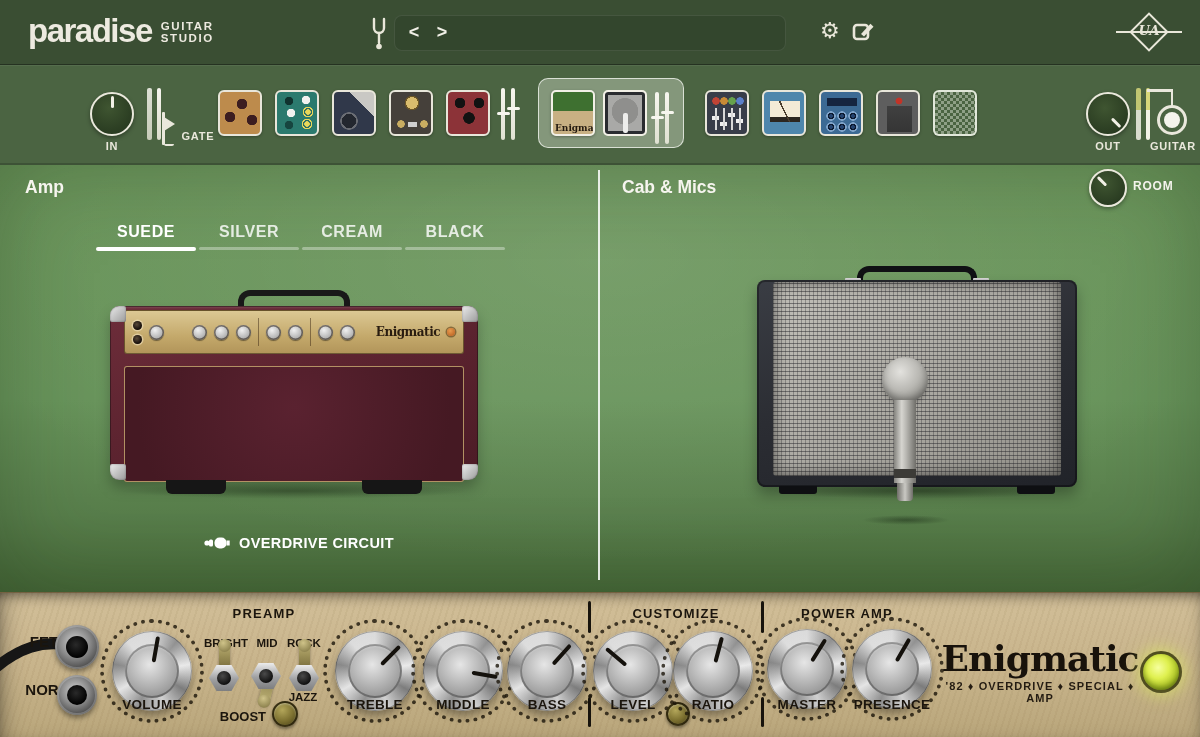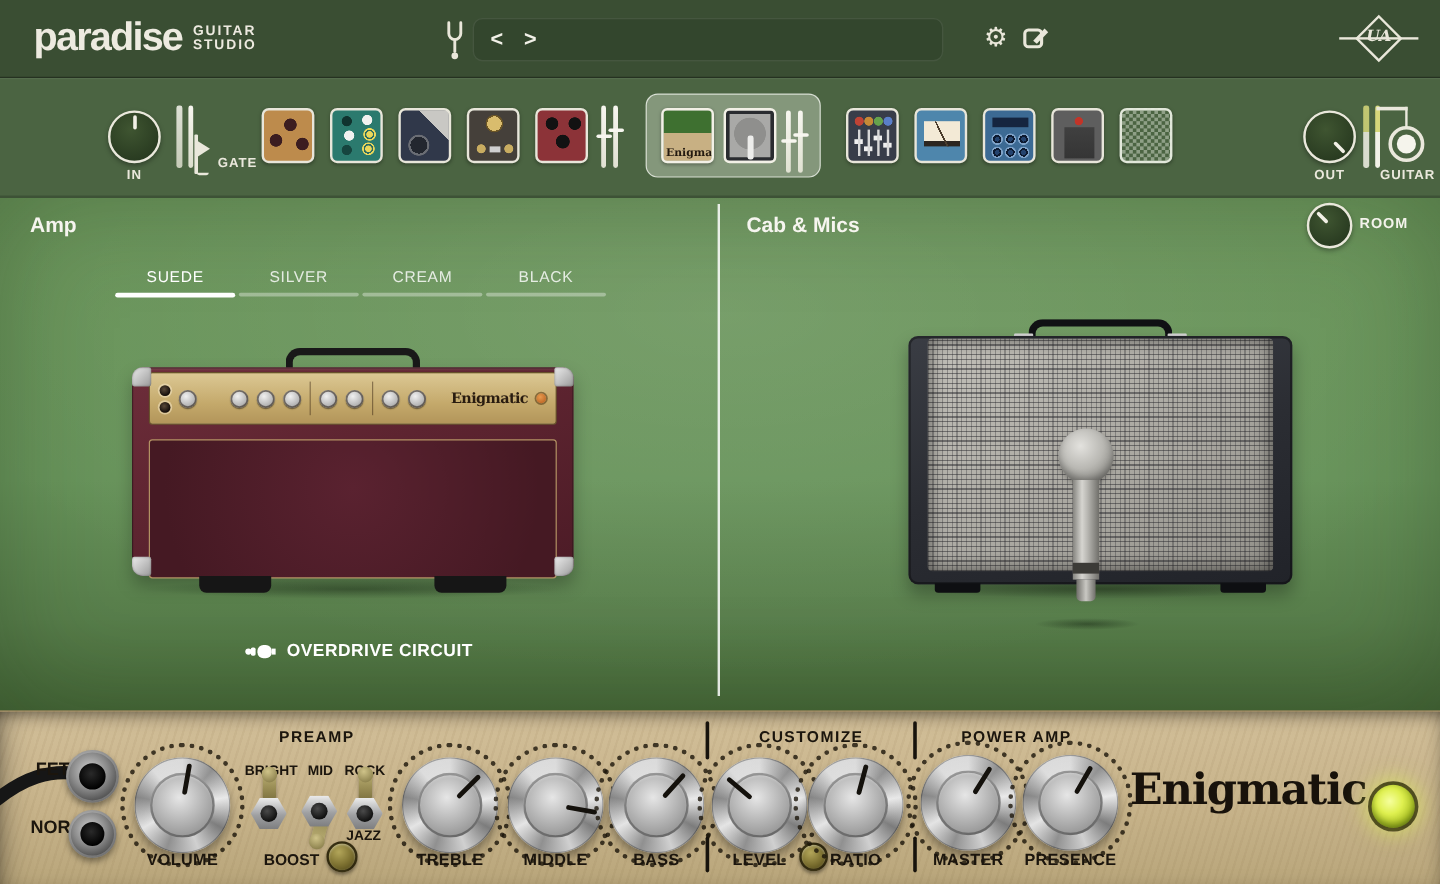--- a/index.html
+++ b/index.html
@@ -64,21 +64,21 @@
   
   .main{position:absolute;left:0;top:165px;width:1200px;height:427px;
     background:radial-gradient(95% 120% at 50% 22%, rgba(255,255,255,0.10), rgba(0,0,0,0) 60%),
                linear-gradient(180deg,#699459 0%,#67935a 55%,#587e4b 82%,#476939 100%);
     box-shadow:inset 0 0 90px rgba(25,45,20,0.30);}
   .vdivider{position:absolute;left:598px;top:5px;width:1.5px;height:410px;background:rgba(255,255,255,0.85);}
   .sectitle{position:absolute;font-size:17.5px;font-weight:700;color:#f6f5ef;}
   .drop{position:absolute;top:6px;width:246px;height:37px;border:1.2px solid rgba(255,255,255,0.35);border-radius:9px;background:linear-gradient(180deg,rgba(255,255,255,0.10),rgba(255,255,255,0.04));display:flex;align-items:center;justify-content:center;font-size:14px;font-weight:600;color:#fff;}
   .tabs{position:absolute;left:96px;top:58px;display:flex;gap:3px;}
   .tab{width:100px;text-align:center;}
-  .tab .lbl{font-size:13px;font-weight:400;letter-spacing:0.6px;color:rgba(255,255,255,0.82);margin-bottom:6px;}
+  .tab .lbl{font-size:16px;font-weight:700;letter-spacing:0.6px;color:rgba(255,255,255,0.82);margin-bottom:6px;}
   .tab .bar{height:2.5px;background:rgba(255,255,255,0.35);border-radius:2px;}
   .tab.active .lbl{color:#fff;}
   .tab.active .bar{height:3.5px;background:#fff;}
   .shadow{position:absolute;border-radius:50%;background:radial-gradient(ellipse, rgba(15,28,12,0.38), rgba(0,0,0,0) 70%);}
 
   
   .amphead{position:absolute;left:108px;top:125px;width:372px;height:204px;}
   .amphead .handle{position:absolute;left:130px;top:0;width:112px;height:22px;border:6px solid #191919;border-bottom:none;border-radius:12px 12px 0 0;}
   .amphead .bodyy{position:absolute;left:2px;right:2px;top:16px;bottom:14px;border-radius:10px;background:linear-gradient(160deg,#6d2d3a 0%,#5d2430 45%,#4c1b26 100%);box-shadow:inset 0 0 0 1px rgba(0,0,0,0.4), inset 0 2px 2px rgba(255,255,255,0.12), 0 8px 14px rgba(0,0,0,0.25);}
   .amphead .gpanel{position:absolute;left:16px;right:16px;top:20px;height:44px;border-radius:3px;border:1px solid rgba(90,70,35,0.85);background:linear-gradient(180deg,#dcc894,#c4a96b 60%,#b2955a);display:flex;align-items:center;padding:0 8px;gap:7px;}
@@ -113,21 +113,21 @@
   .customize{position:absolute;left:0;top:370px;width:598px;display:flex;align-items:center;justify-content:center;gap:9px;color:#fff;font-size:14.5px;font-weight:700;letter-spacing:0.4px;}
   .roomlabel{position:absolute;left:1133px;top:14px;font-size:12px;font-weight:700;letter-spacing:0.8px;color:#f4f3ec;}
 
   
   .panel{position:absolute;left:0;top:592px;width:1200px;height:145px;
     background:repeating-linear-gradient(107deg, rgba(120,95,55,0.07) 0 2px, rgba(0,0,0,0) 2px 6px),linear-gradient(180deg,#d2bf99 0%,#c7b38a 55%,#b9a67b 100%);
     border-top:1px solid rgba(80,62,35,0.65);
     box-shadow:inset 0 10px 14px -8px rgba(0,0,0,0.5), inset 16px 0 26px -18px rgba(0,0,0,0.5), inset -10px 0 20px -16px rgba(0,0,0,0.35);}
   .plabel{position:absolute;font-weight:700;color:#1b150d;text-align:center;}
   .seclab{font-size:13px;letter-spacing:1.2px;width:120px;top:13px;}
-  .klabel{position:absolute;top:116px;width:100px;text-align:center;font-size:13.5px;font-weight:700;letter-spacing:0.3px;color:#1b150d;}
+  .klabel{position:absolute;top:104px;width:100px;text-align:center;font-size:13.5px;font-weight:700;letter-spacing:0.3px;color:#1b150d;}
   .bk{position:absolute;width:80px;height:80px;}
   .bk .ring{position:absolute;inset:-12px;border-radius:50%;border:4px dotted rgba(28,22,10,0.8);}
   .bk .bodyk{position:absolute;inset:0;border-radius:50%;
     background:radial-gradient(circle at 50% 40%, rgba(255,255,255,0.28), rgba(0,0,0,0) 62%),conic-gradient(#d8d8d8 0deg,#8a8a8a 40deg,#e8e8e8 80deg,#7c7c7c 120deg,#d0d0d0 160deg,#909090 200deg,#e4e4e4 240deg,#858585 280deg,#dadada 320deg,#d8d8d8 360deg);
     box-shadow:0 5px 8px rgba(0,0,0,0.35), inset 0 0 0 1px rgba(0,0,0,0.28);}
   .bk .cap{position:absolute;inset:16%;border-radius:50%;background:radial-gradient(circle at 45% 38%,#e6e6e6,#9b9b9b 70%,#747474);box-shadow:inset 0 0 0 2px rgba(0,0,0,0.30), inset 0 2px 3px rgba(255,255,255,0.55);}
   .bk .ptr{position:absolute;inset:0;}
   .bk .ptr::before{content:"";position:absolute;top:5px;left:calc(50% - 2px);width:4px;height:26px;background:#14110c;border-radius:2px;}
   .jack{position:absolute;border-radius:50%;background:radial-gradient(circle at 45% 40%,#d3d3d3,#8a8a8a 42%,#4e4e4e 72%,#333);box-shadow:0 3px 5px rgba(0,0,0,0.4), inset 0 0 0 2px rgba(255,255,255,0.22);}
   .jack::after{content:"";position:absolute;inset:24%;border-radius:50%;background:radial-gradient(circle at 45% 40%,#2a2a2a,#000 72%);}
@@ -430,16 +430,17 @@
     <div class="bk" style="left:852px;top:36px">
       <div class="ring"></div>
         <div class="bodyk">
           <div class="cap"></div>
         </div>
         <div class="ptr" style="transform: rotate(30deg);"></div>
     </div>
     <div class="klabel" style="left:842px">PRESENCE</div>
 
     <div class="brandname">Enigmatic</div>
+    <div class="brandtag">'82 ♦ OVERDRIVE ♦ SPECIAL ♦ AMP</div>
     <div class="powerled"></div>
   </div>
 
 </div>
 
 </body></html>

